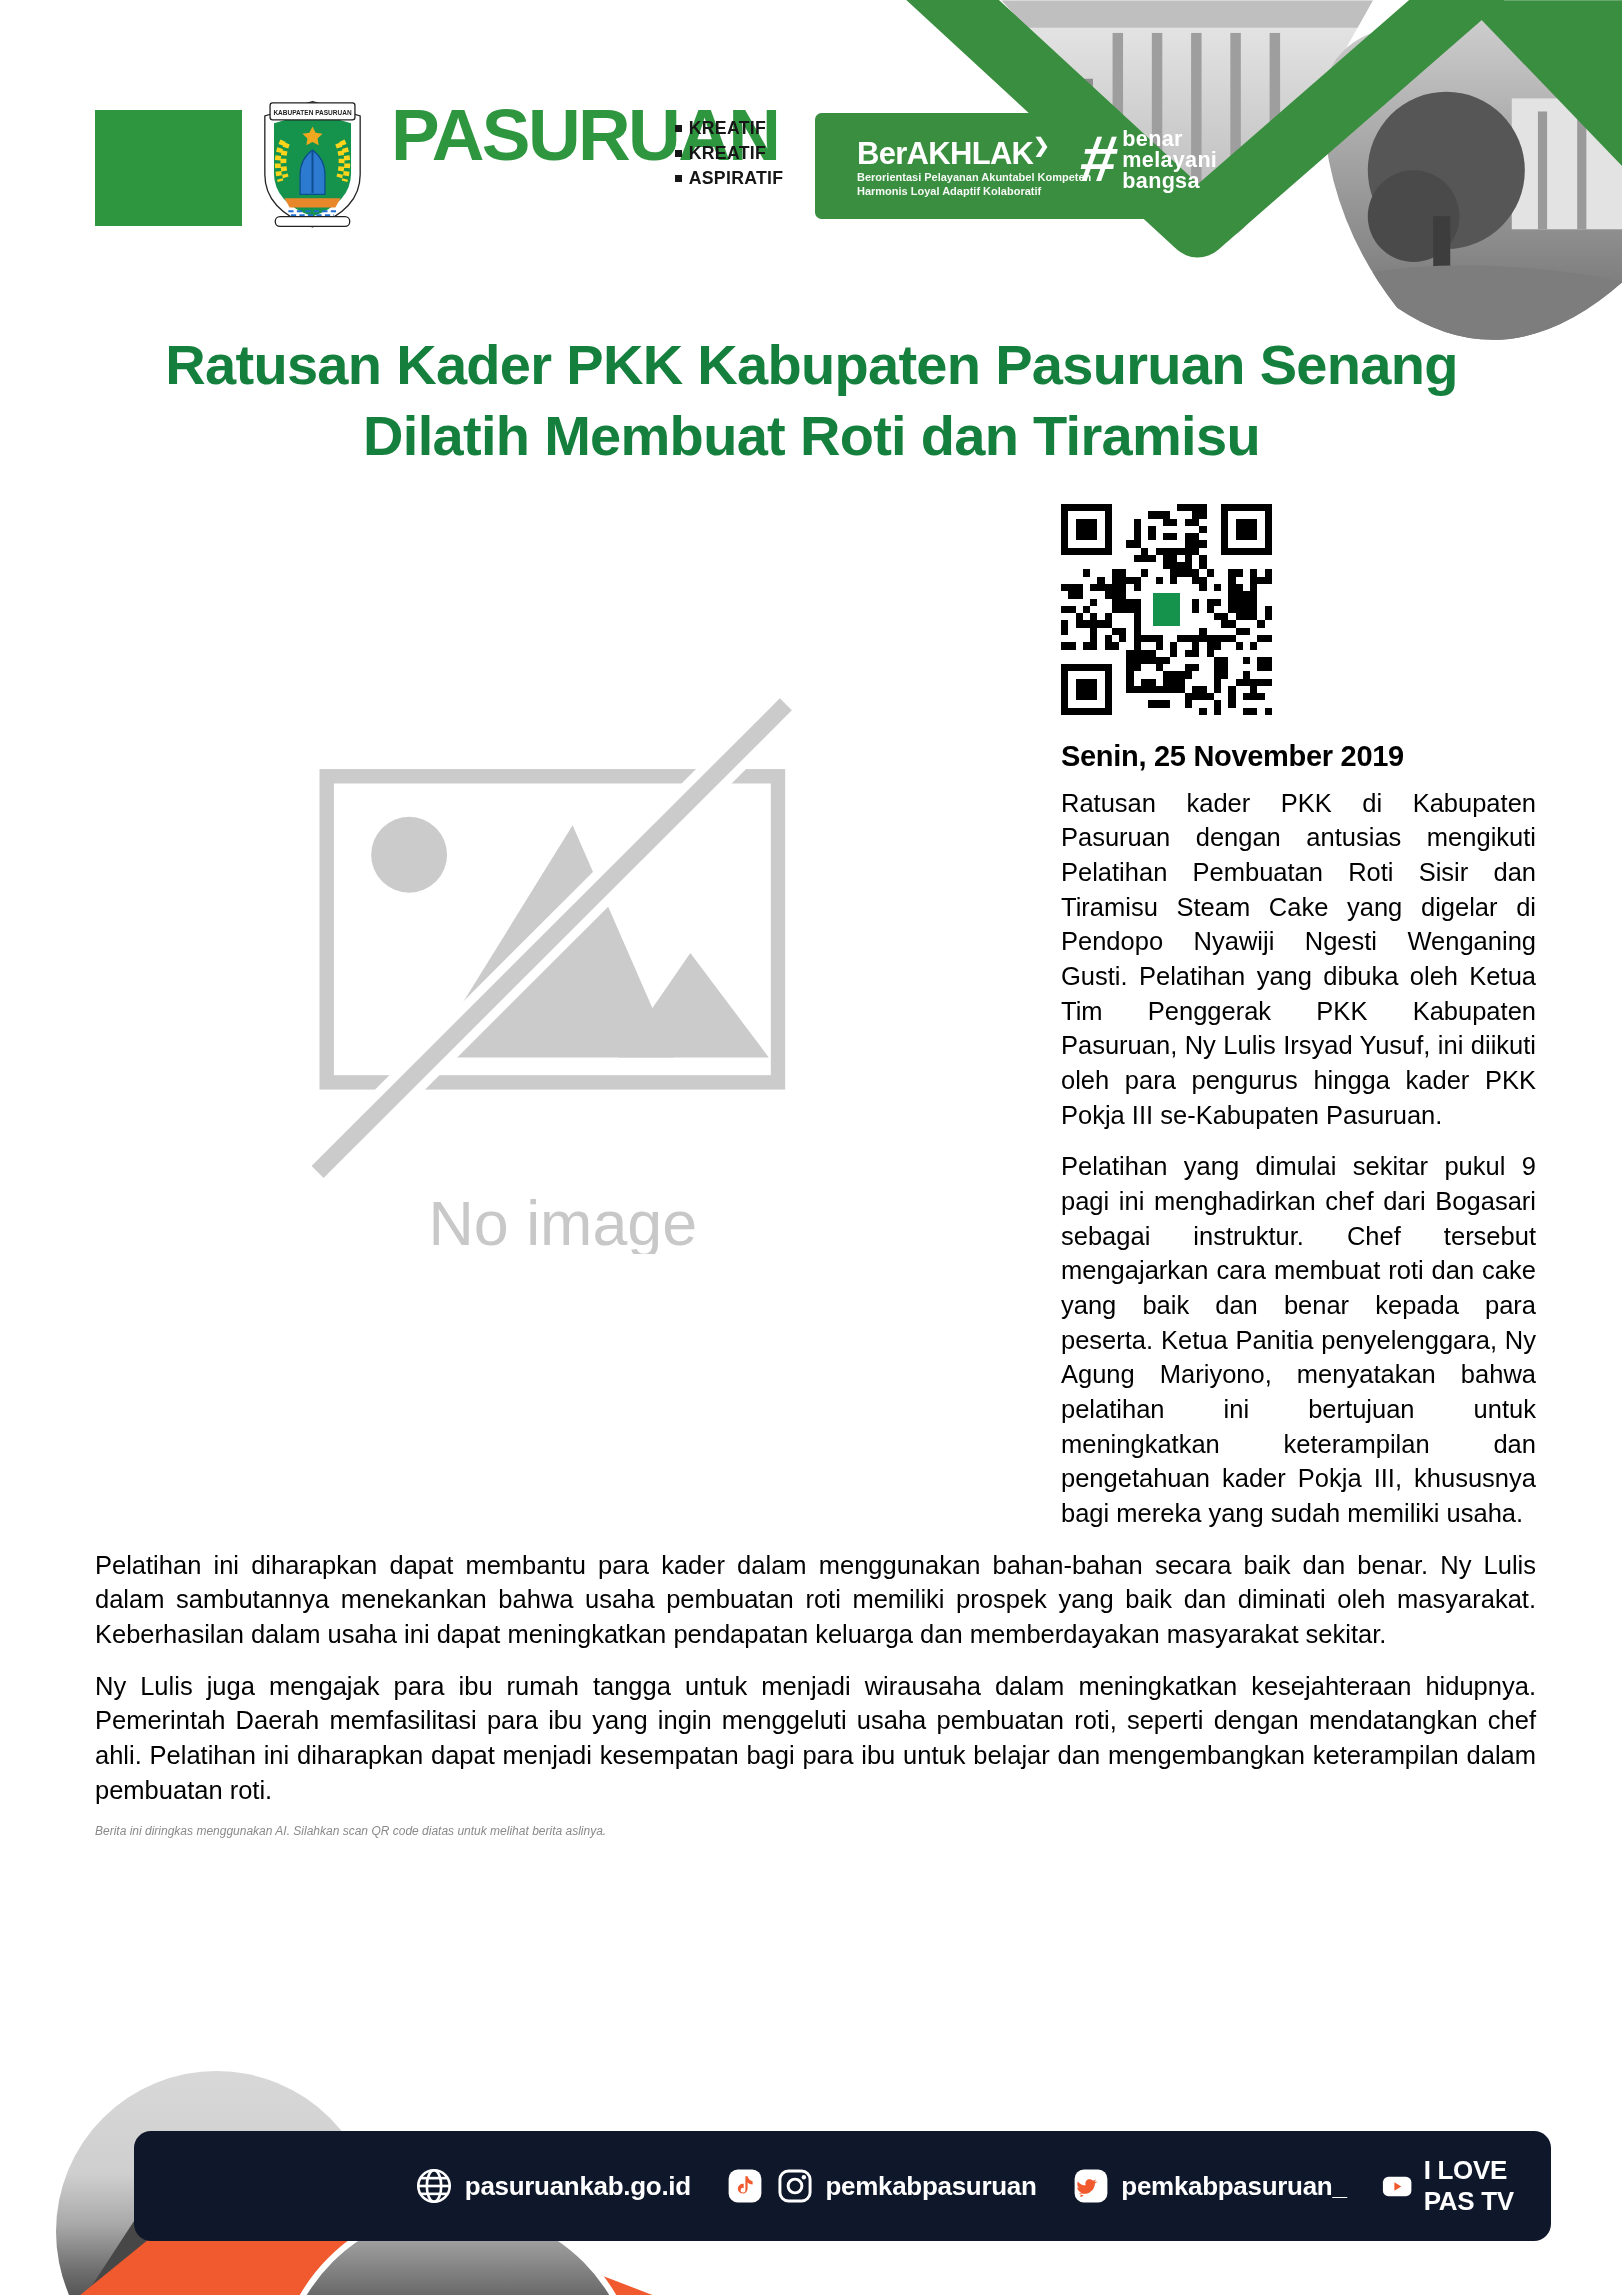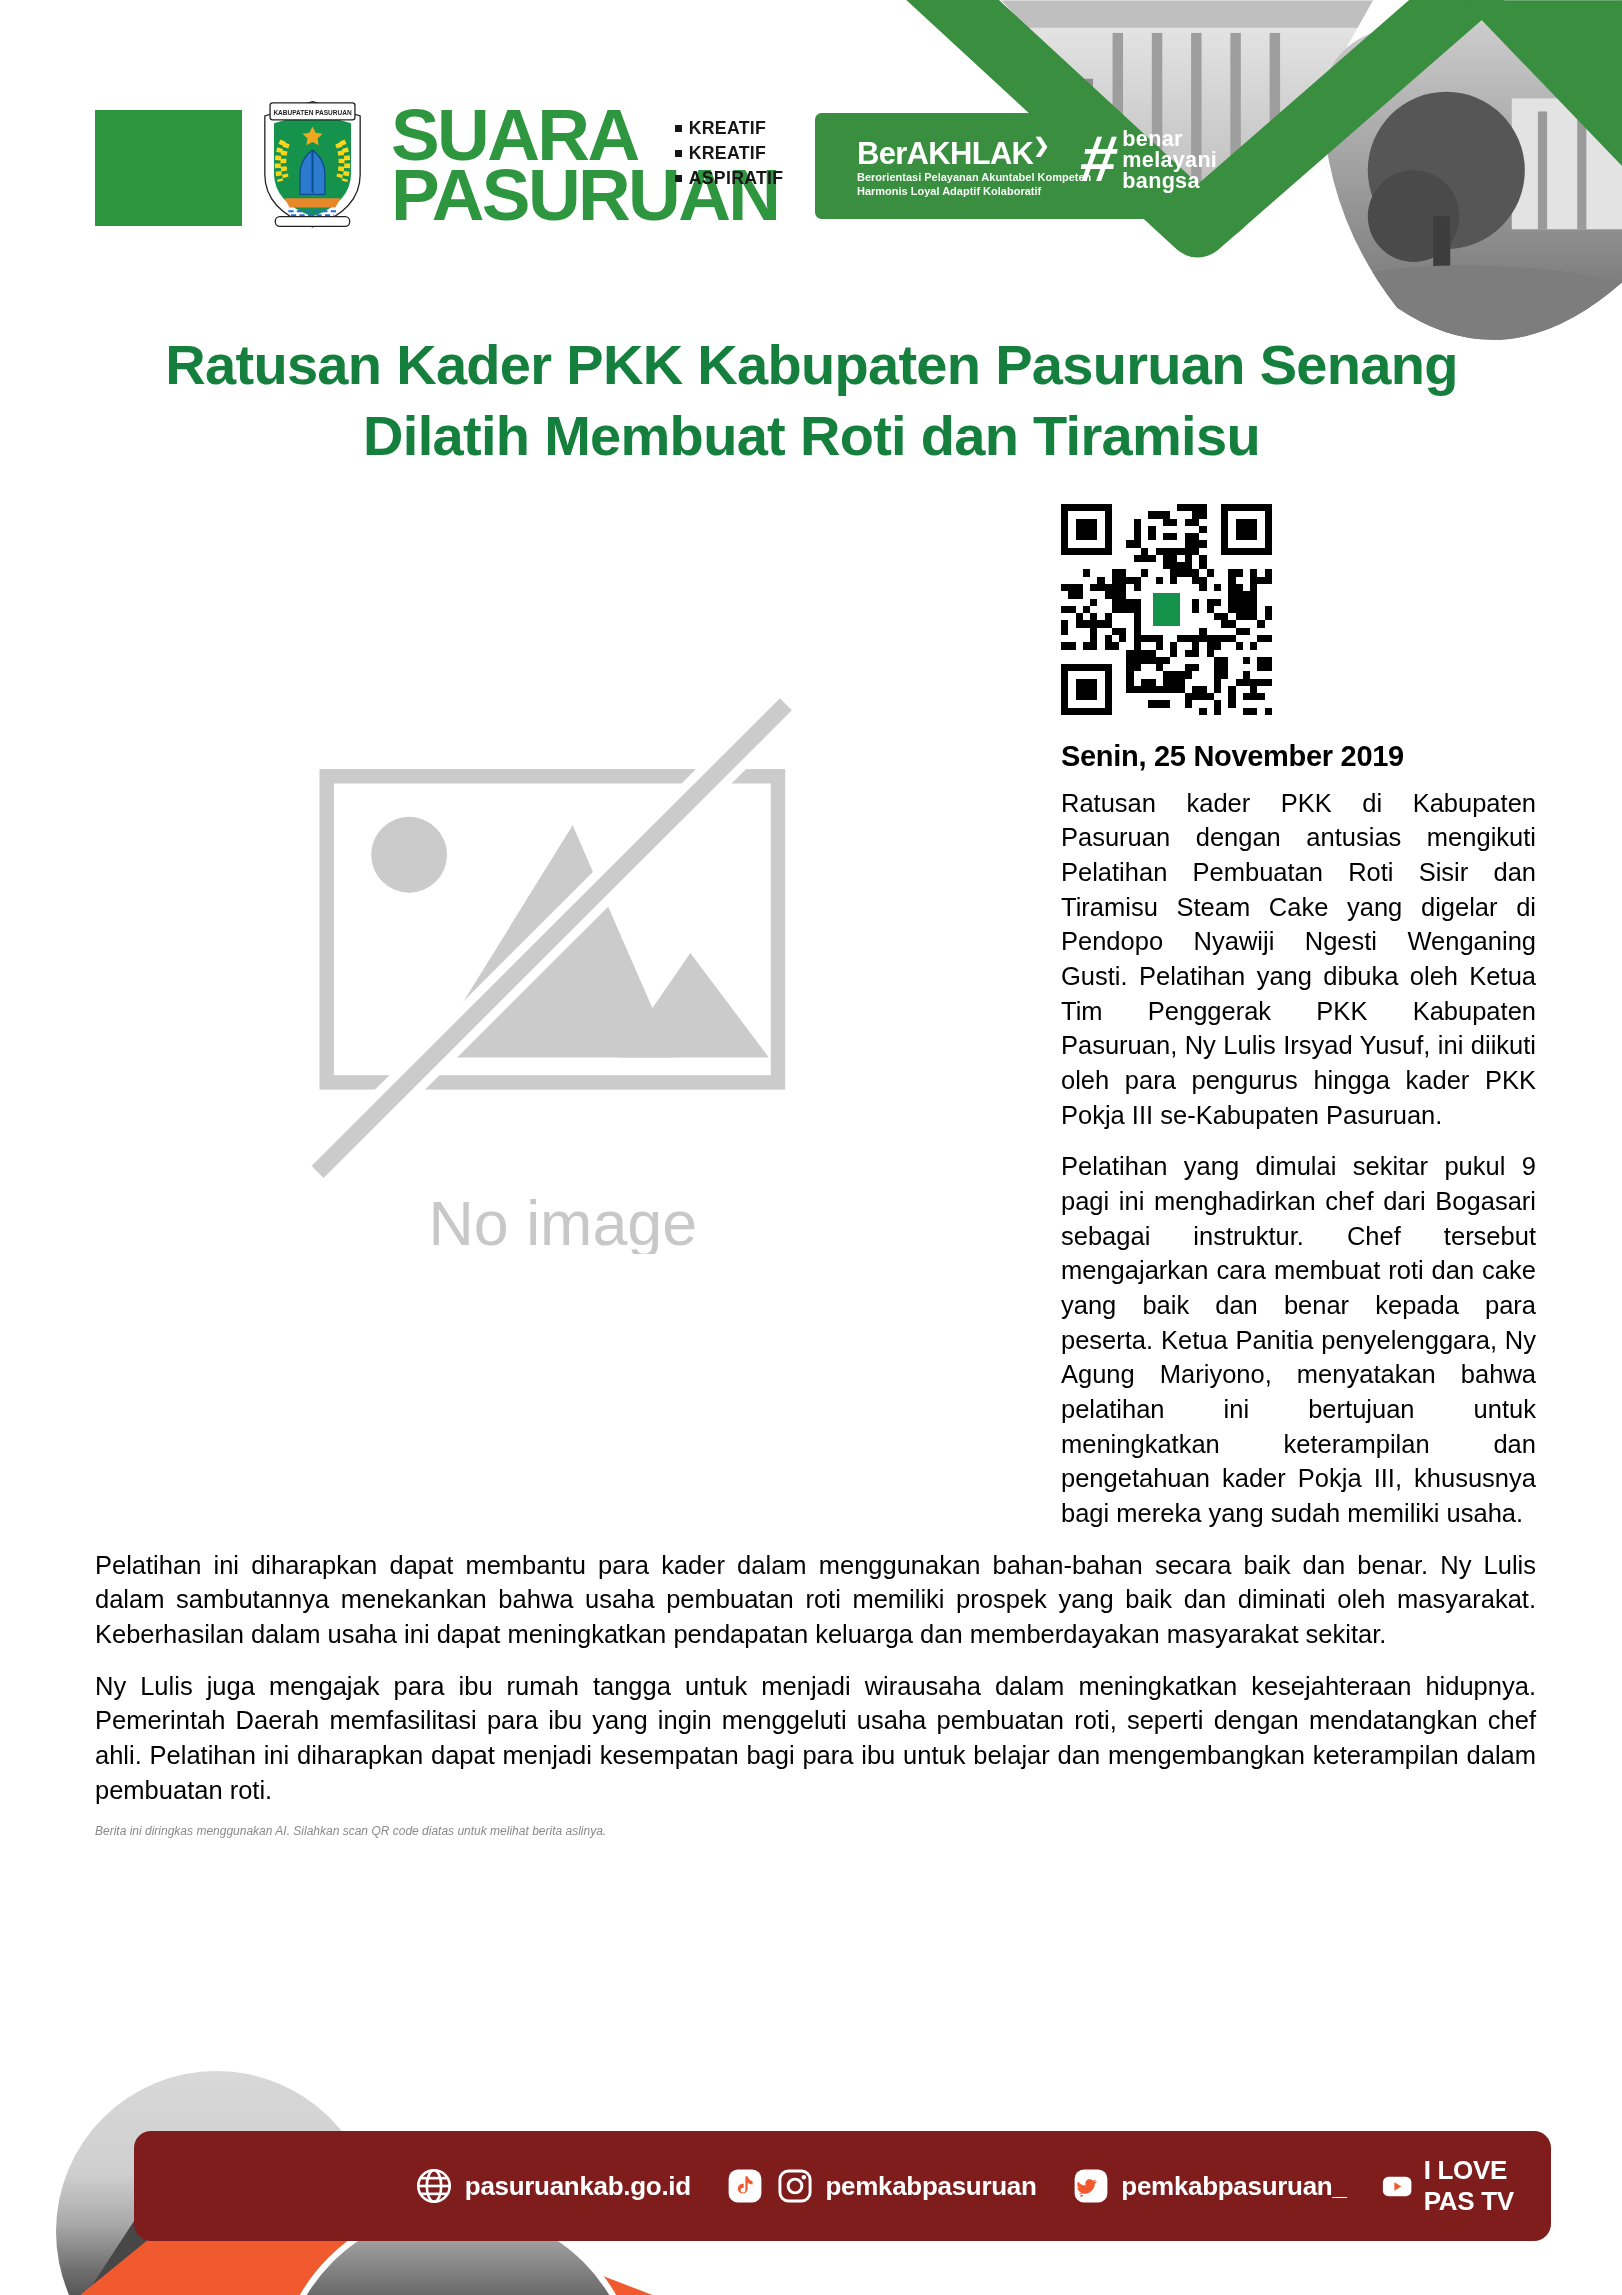--- a/index.html
+++ b/index.html
@@ -41,21 +41,21 @@
     overflow:hidden;background:linear-gradient(180deg,#d8d8d8 0%,#cfcfcf 32%,#a8a8a8 48%,#6f6f6f 62%,#3c3c3c 78%,#2b2b2b 100%);}
   .f-circle1::before{content:"";position:absolute;inset:0;
     background:radial-gradient(circle at 46% 36%,rgba(255,255,255,.95) 0 9%,rgba(255,255,255,0) 16%);}
   .f-circle1::after{content:"";position:absolute;inset:0;background:#474747;
     clip-path:polygon(0 84%,30% 38%,46% 52%,62% 40%,82% 58%,100% 74%,100% 100%,0 100%);}
   .f-leg{position:absolute;left:79px;top:2174px;width:576px;height:122px;background:#f05a2e;
     clip-path:polygon(26% 0,45% 0,100% 100%,0 100%);}
   .f-circle2{position:absolute;left:275px;top:2204px;width:366px;height:366px;border-radius:50%;
     border:6.5px solid #ffffff;box-sizing:border-box;
     background:linear-gradient(180deg,#c7c7c7 0%,#9a9a9a 10%,#555555 30%,#333333 60%,#1f1f1f 100%);}
-  .f-band{position:absolute;left:134px;top:2131px;width:1417px;height:110px;background:#7f1d1d;
+  .f-band{position:absolute;left:134px;top:2131px;width:1417px;height:110px;background:#0f172a;
     border-radius:17px;display:flex;align-items:center;gap:35px;padding-left:281px;box-sizing:border-box;z-index:4;}
   .soc{display:flex;align-items:center;gap:11.8px;color:#fff;font-size:26px;font-weight:bold;letter-spacing:-0.3px;}
   .soc svg{display:block;}
   
   .ni-label{font-size:96px;fill:#c8c8c8;}
 </style>
 </head>
 <body>
 
 <div class="green-rect"></div>
@@ -69,21 +69,20 @@
   <path d="M40 70 q-14 28 -4 62 M46 74 q-10 24 -2 52" stroke="#ffd51c" stroke-width="9" fill="none" stroke-dasharray="7 5"></path>
   <path d="M130 70 q14 28 4 62 M124 74 q10 24 2 52" stroke="#ffd51c" stroke-width="9" fill="none" stroke-dasharray="7 5"></path>
   <path d="M85 84 q-19 14 -19 38 v30 h38 v-30 q0 -24 -19 -38 Z" fill="#2d7bd0" stroke="#0d4e8f" stroke-width="2"></path>
   <line x1="85" y1="84" x2="85" y2="150" stroke="#0d4e8f" stroke-width="3"></line>
   <path d="M42 158 h86 l-8 14 h-70 Z" fill="#e8882a"></path>
   <path d="M48 178 h74 M52 184 h66" stroke="#1f6fd0" stroke-width="3" stroke-dasharray="8 5"></path>
   <rect x="28" y="186" width="114" height="15" rx="7" fill="#ffffff" stroke="#222" stroke-width="2"></rect>
 </svg>
 
 <div class="logo-text">
-  <div>SUARA</div>
   <div>PASURUAN</div>
 </div>
 
 <div class="taglines">
   <div class="tagline">
       <span class="sq"></span>
       <span>KREATIF</span>
     </div>
   <div class="tagline">
       <span class="sq"></span>

